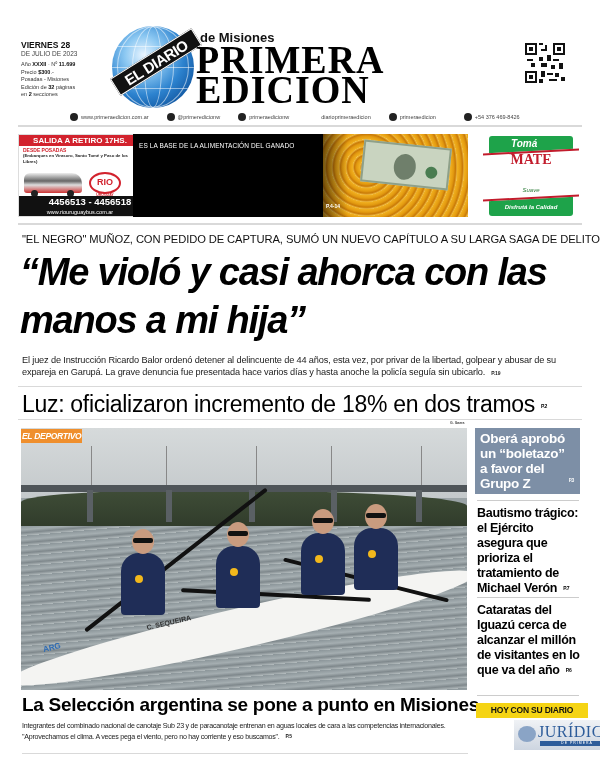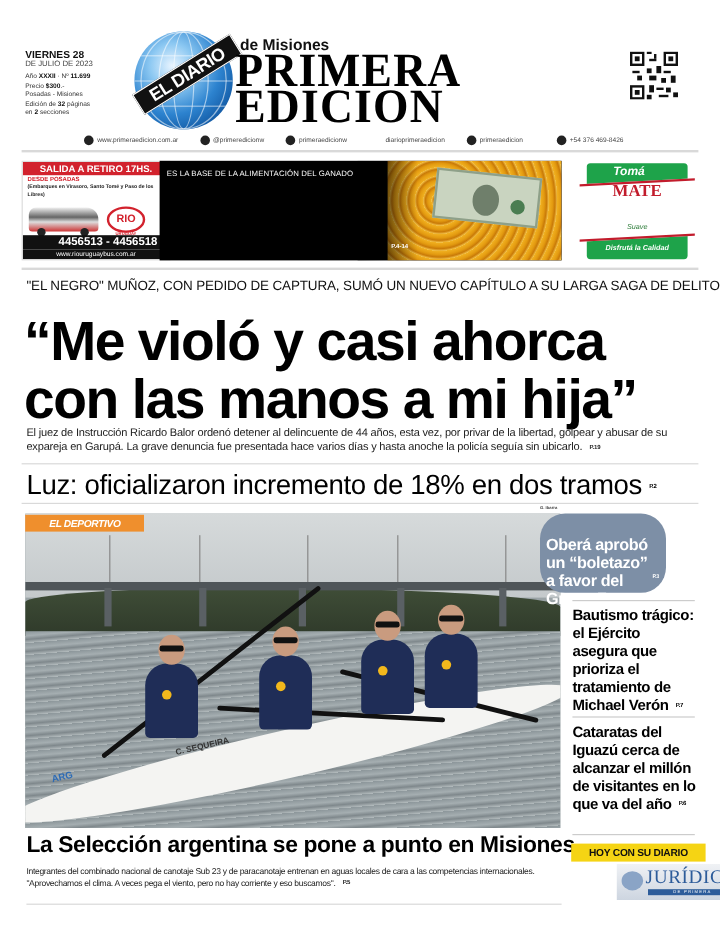--- a/index.html
+++ b/index.html
@@ -60,21 +60,21 @@
   .ad-mate .green { position: absolute; left: 6px; top: 2px; width: 84px; height: 80px; background: #1ea34a; border-radius: 3px; }
   .ad-mate .toma { position: absolute; left: 28px; top: 4px; color: #fff; font-style: italic; font-weight: bold; font-size: 10px; }
   .ad-mate .ribbon { position: absolute; left: 0; top: 17px; width: 96px; height: 48px; background: #fff; border: 2px solid #c21c2c; border-left: none; border-right: none; transform: skewY(-3deg); }
   .ad-mate .mate { position: absolute; left: 0; top: 19px; width: 96px; text-align: center; color: #c21c2c; font-family: "Liberation Serif", serif; font-weight: bold; font-size: 14px; line-height: 14px; }
   .ad-mate .rojo { position: absolute; left: 0; top: 31px; width: 96px; text-align: center; color: #c21c2c; font-family: "Liberation Serif", serif; font-weight: bold; font-size: 21px; line-height: 20px; letter-spacing: 1px; }
   .ad-mate .suave { position: absolute; left: 0; top: 53px; width: 96px; text-align: center; color: #2e7d3a; font-style: italic; font-size: 6px; }
   .ad-mate .cal { position: absolute; left: 0; top: 70px; width: 96px; text-align: center; color: #fff; font-style: italic; font-size: 6px; font-weight: bold; }
 
   
   .kicker-main { position: absolute; left: 22px; top: 233px; font-size: 11.2px; color: #111; letter-spacing: -0.1px; white-space: nowrap; }
-  .headline { position: absolute; left: 20px; top: 260px; width: 570px; font-weight: bold; font-size: 46px; line-height: 48px; letter-spacing: -1.2px; color: #000; }
+  .headline { position: absolute; left: 20px; top: 248px; width: 570px; font-weight: bold; font-size: 38px; line-height: 48px; letter-spacing: -1.2px; color: #000; font-style: italic; }
   .summary { position: absolute; left: 22px; top: 354px; width: 566px; font-size: 9.2px; line-height: 12px; color: #222; letter-spacing: -0.15px; }
   .pgref { font-size: 5px; font-weight: bold; margin-left: 6px; vertical-align: middle; }
 
   .luz { position: absolute; left: 22px; top: 390px; font-size: 23px; line-height: 28px; color: #000; letter-spacing: -0.3px; white-space: nowrap; }
 
   
   .photo { position: absolute; left: 21px; top: 428px; width: 446px; height: 262px; overflow: hidden; background: #9aa3a6; }
   .photo .sky { position: absolute; left: 0; top: 0; width: 100%; height: 70px; background: linear-gradient(#d6dadb, #c4c9cb); }
   .photo .trees { position: absolute; left: 0; top: 62px; width: 100%; height: 40px; background: linear-gradient(#3f4d37, #2f3a2a); border-radius: 40% 60% 0 0 / 30% 40% 0 0; }
   .photo .water { position: absolute; left: 0; top: 98px; width: 100%; height: 164px; background: repeating-linear-gradient(175deg, #8d979b 0px, #a5aeb1 4px, #7f888c 7px, #b1b9bb 10px); }
@@ -82,26 +82,26 @@
   .photo .pillar { position: absolute; top: 62px; width: 6px; height: 32px; background: #5a6064; }
   .photo .lamp { position: absolute; top: 18px; width: 1px; height: 40px; background: #888; }
   .photo .kayak { position: absolute; left: -20px; top: 180px; width: 480px; height: 40px; background: #f4f4f2; border-radius: 50%; transform: rotate(-13deg); }
   .photo .kayak-name { position: absolute; left: 125px; top: 191px; font-size: 7px; font-weight: bold; color: #333; transform: rotate(-13deg); }
   .photo .kayak-arg { position: absolute; left: 22px; top: 215px; font-size: 8px; font-weight: bold; color: #2d6bb5; transform: rotate(-13deg); }
   .athlete { position: absolute; width: 44px; height: 62px; background: #1f2d57; border-radius: 18px 18px 4px 4px; }
   .athlete .head { position: absolute; left: 11px; top: -24px; width: 22px; height: 25px; border-radius: 50%; background: #c99b7f; }
   .athlete .glasses { position: absolute; left: 12px; top: -15px; width: 20px; height: 5px; background: #111; border-radius: 2px; }
   .athlete .emblem { position: absolute; left: 14px; top: 22px; width: 8px; height: 8px; border-radius: 50%; background: #f2b81c; }
   .paddle { position: absolute; height: 4px; background: #111; border-radius: 2px; }
-  .badge-dep { position: absolute; left: 21px; top: 429px; background: #ef8f2d; color: #fff; font-weight: bold; font-style: italic; font-size: 8.5px; padding: 2px 20px; letter-spacing: -0.3px; }
+  .badge-dep { position: absolute; left: 21px; top: 429px; background: #ef8f2d; color: #fff; font-weight: bold; font-style: italic; font-size: 8.5px; padding: 2px 1px; letter-spacing: -0.3px; }
   .credit { position: absolute; left: 450px; top: 421px; font-size: 3.5px; color: #444; font-weight: bold; }
 
   .sport-head { position: absolute; left: 22px; top: 693px; font-weight: bold; font-size: 19px; line-height: 24px; color: #000; letter-spacing: -0.3px; white-space: nowrap; }
   .sport-sum { position: absolute; left: 22px; top: 722px; width: 448px; font-size: 7.1px; line-height: 9.5px; color: #222; letter-spacing: -0.25px; }
-  .box-obera { position: absolute; left: 450px; top: 428px; width: 105px; height: 66px; background: #7d8fa6; color: #fff; font-weight: bold; font-size: 13.5px; line-height: 15px; padding: 18px 5px; letter-spacing: -0.3px; border-radius: 21px; }
+  .box-obera { position: absolute; left: 475px; top: 428px; width: 105px; height: 66px; background: #7d8fa6; color: #fff; font-weight: bold; font-size: 13.5px; line-height: 15px; padding: 3px 5px; letter-spacing: -0.3px; }
   .box-obera .pgref { font-size: 4.5px; position: absolute; right: 6px; bottom: 6px; }
   .side-story { position: absolute; left: 477px; width: 104px; font-weight: bold; font-size: 12.5px; line-height: 15px; color: #000; letter-spacing: -0.3px; }
   .side-rule { position: absolute; left: 477px; width: 102px; height: 1px; background: #ccc; }
   .hoy { position: absolute; left: 476px; top: 703px; width: 112px; height: 15px; background: #f5d414; color: #111; font-weight: bold; font-size: 8.5px; line-height: 15px; text-align: center; letter-spacing: -0.2px; }
   .juridicos { position: absolute; left: 476px; top: 720px; width: 104px; height: 30px; background: linear-gradient(#f0f2f5, #cdd5e0); margin-left: 38px; }
   .juridicos .scroll { position: absolute; left: 4px; top: 6px; width: 18px; height: 16px; border-radius: 50%; background: #8aa4c6; }
   .juridicos .word { position: absolute; left: 24px; top: 3px; font-family: "Liberation Serif", serif; font-size: 16px; color: #2d5c9a; letter-spacing: 0.5px; }
   .juridicos .sub { position: absolute; left: 26px; top: 21px; width: 74px; height: 5px; background: #2d5c9a; color: #fff; font-size: 3.5px; text-align: center; line-height: 5px; letter-spacing: 1px; }
 </style>
 </head>

